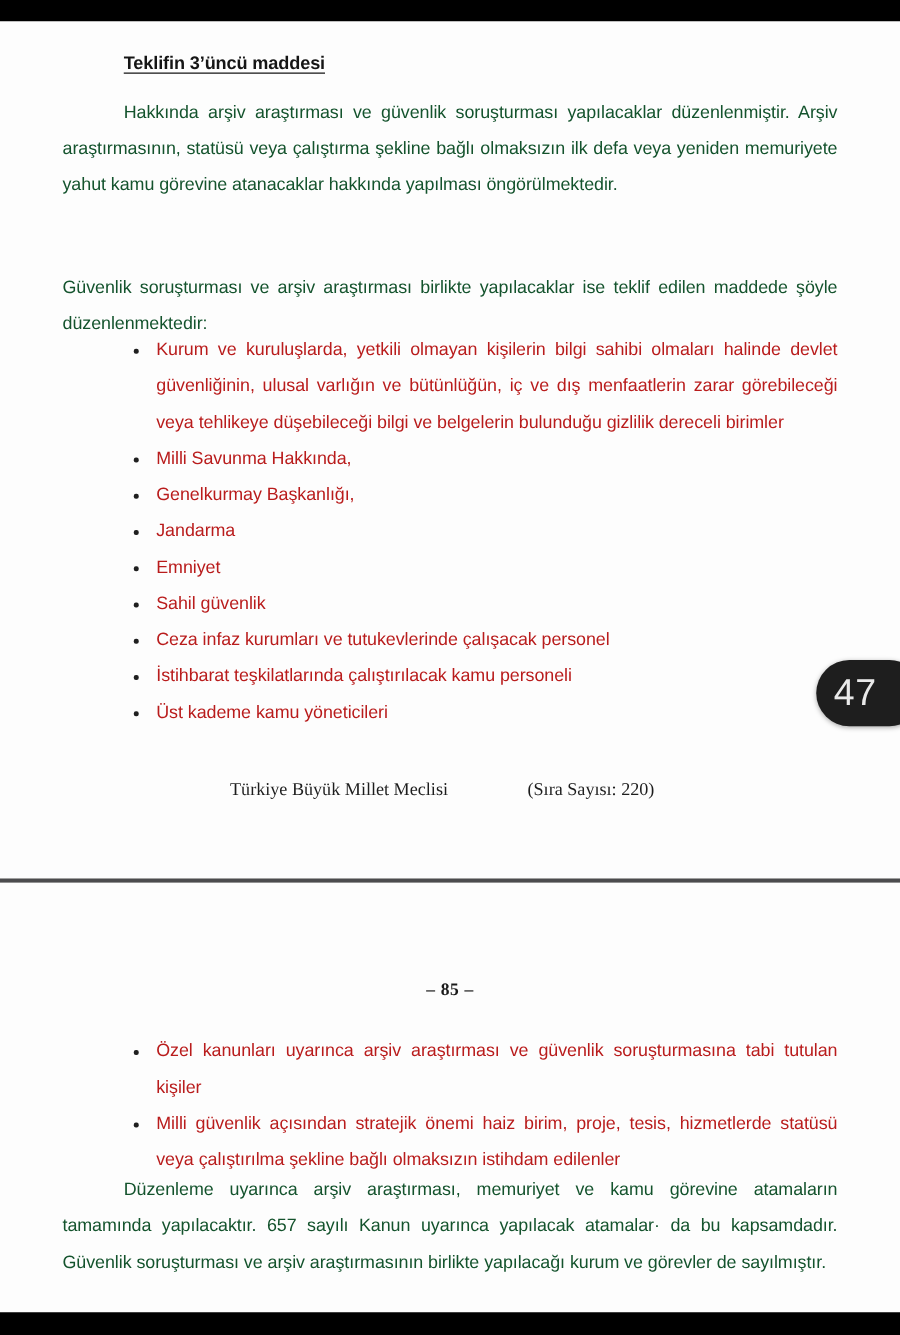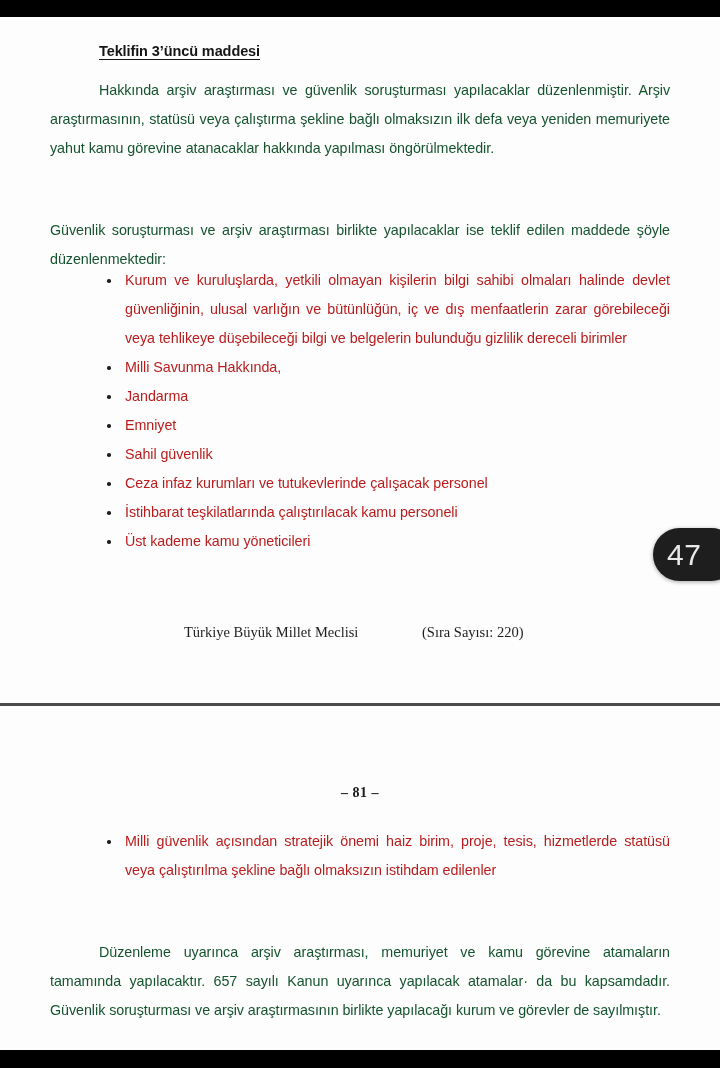--- a/index.html
+++ b/index.html
@@ -173,20 +173,23 @@
     <div class="para" style="top: 177px; margin-top: 22px;">Güvenlik soruşturması ve arşiv araştırması birlikte yapılacaklar ise teklif edilen maddede şöyle  düzenlenmektedir:</div>
 
     <ul class="bullets" style="top: 249px;">
       <li>
           <span>Kurum ve kuruluşlarda, yetkili olmayan kişilerin bilgi sahibi olmaları halinde devlet güvenliğinin, ulusal varlığın ve bütünlüğün, iç ve dış menfaatlerin zarar görebileceği veya tehlikeye düşebileceği bilgi ve belgelerin bulunduğu gizlilik dereceli birimler</span>
         </li>
       <li>
           <span>Milli Savunma Hakkında,</span>
         </li>
       <li>
+          <span>Genelkurmay Başkanlığı,</span>
+        </li>
+      <li>
           <span>Jandarma</span>
         </li>
       <li>
           <span>Emniyet</span>
         </li>
       <li>
           <span>Sahil güvenlik</span>
         </li>
       <li>
           <span>Ceza infaz kurumları ve tutukevlerinde çalışacak personel</span>
@@ -203,23 +206,26 @@
       <span class="f-left">Türkiye Büyük Millet Meclisi</span>
       <span class="f-right">(Sıra Sayısı: 220)</span>
     </div>
 
   </div>
 
   <div class="page-divider"></div>
 
   <div class="sheet sheet-two">
 
-    <div class="page-number-header" style="top: 79px;">– 81 –</div>
+    <div class="page-number-header" style="top: 79px;">– 85 –</div>
 
     <ul class="bullets page2" style="top: 121px;">
+      <li>
+          <span>Özel kanunları uyarınca arşiv araştırması ve güvenlik soruşturmasına tabi tutulan kişiler</span>
+        </li>
       <li>
           <span>Milli güvenlik açısından stratejik önemi haiz birim, proje, tesis, hizmetlerde statüsü veya çalıştırılma şekline bağlı olmaksızın istihdam edilenler</span>
         </li>
     </ul>
 
     <div class="para indent" style="top: 232px;">Düzenleme uyarınca arşiv araştırması, memuriyet ve kamu görevine atamaların tamamında yapılacaktır. 657 sayılı Kanun uyarınca yapılacak atamalar· da bu kapsamdadır. Güvenlik soruşturması ve arşiv araştırmasının birlikte yapılacağı kurum ve görevler de sayılmıştır.</div>
 
   </div>
 
   <div class="page-pill">

